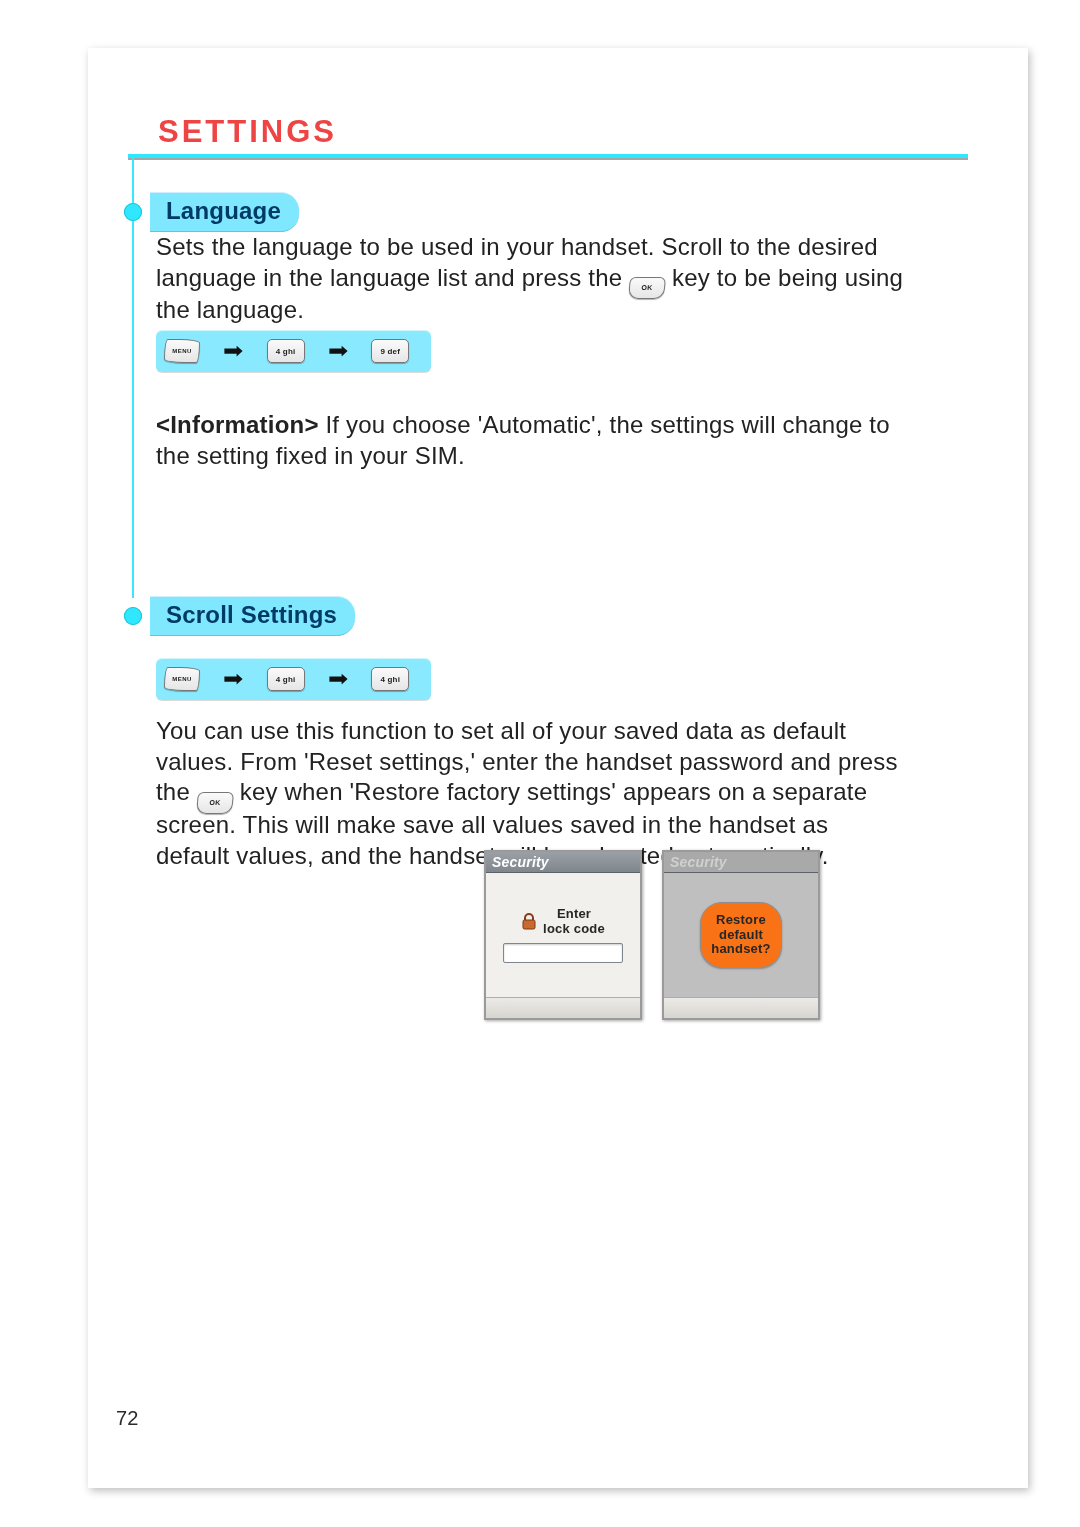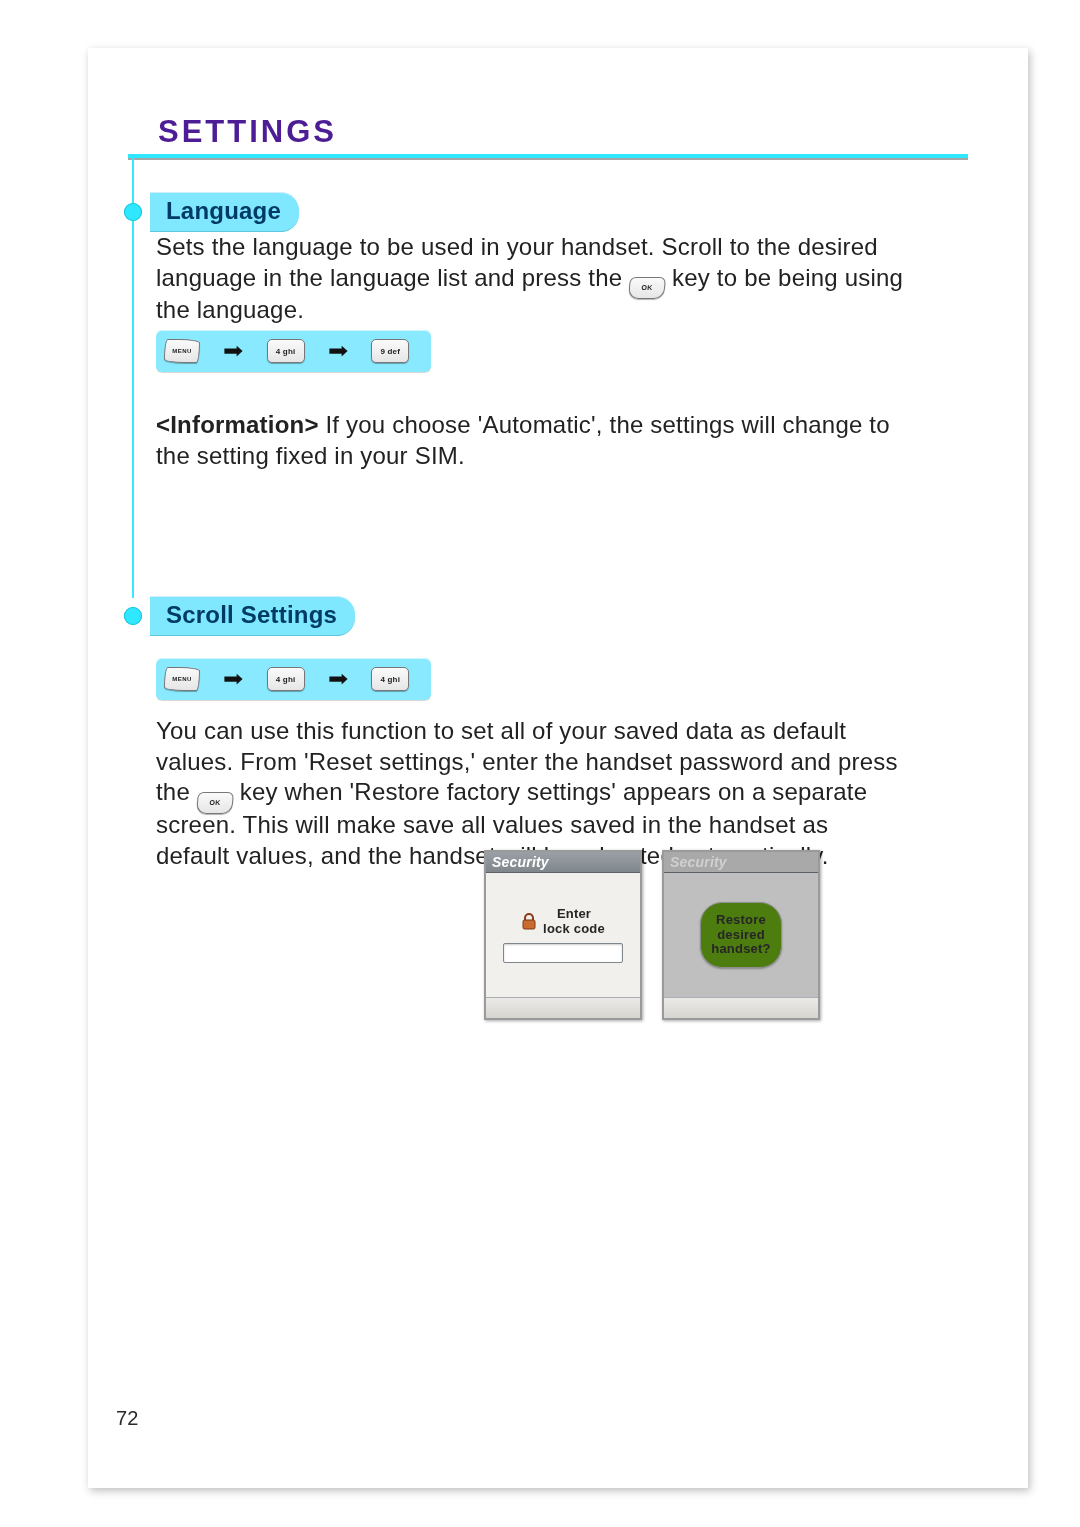--- a/index.html
+++ b/index.html
@@ -23,21 +23,21 @@
   }
 
   
   .header-title {
     position: absolute;
     left: 70px;
     top: 66px;
     font-size: 31px;
     font-weight: 700;
     letter-spacing: 3px;
-    color: #4c1d95;
+    color: #ef4444;
   }
   .hdr-rule {
     position: absolute;
     left: 40px;
     right: 60px;
     top: 106px;
     height: 4px;
     background: linear-gradient(#2fe8ff, #2fe8ff);
     box-shadow: 0 2px 0 rgba(0,0,0,.35);
   }
@@ -180,21 +180,21 @@
   }
   .lock-icon svg{display:block}
 
   .phone.dimmed{
     background: #bfbfbf;
   }
   .phone.dimmed .ph-titlebar{
     background:#a9a9a9; color:#dcdcdc22; color:#d0d0d0;
   }
   .pill-confirm{
-    background:#4d7c0f;
+    background:#f97316;
     border:1px solid #8f8f8f;
     border-radius:22px;
     padding:10px 10px;
     font-weight:700;
     font-size:13px;
     color:#262626;
     text-align:center;
     line-height:1.15;
     box-shadow: 0 1px 2px rgba(0,0,0,.3);
   }
@@ -299,21 +299,21 @@
         <div class="ph-input"></div>
       </div>
       <div class="ph-softbar"></div>
     </div>
 
     <div class="phone dimmed">
       <div class="ph-titlebar">Security</div>
       <div class="ph-body">
         <div class="pill-confirm">
           <span>Restore</span><br>
-          <span>desired</span><br>
+          <span>default</span><br>
           <span>handset?</span>
         </div>
       </div>
       <div class="ph-softbar"></div>
     </div>
 
   </div>
 
   <div class="page-num">72</div>
 

